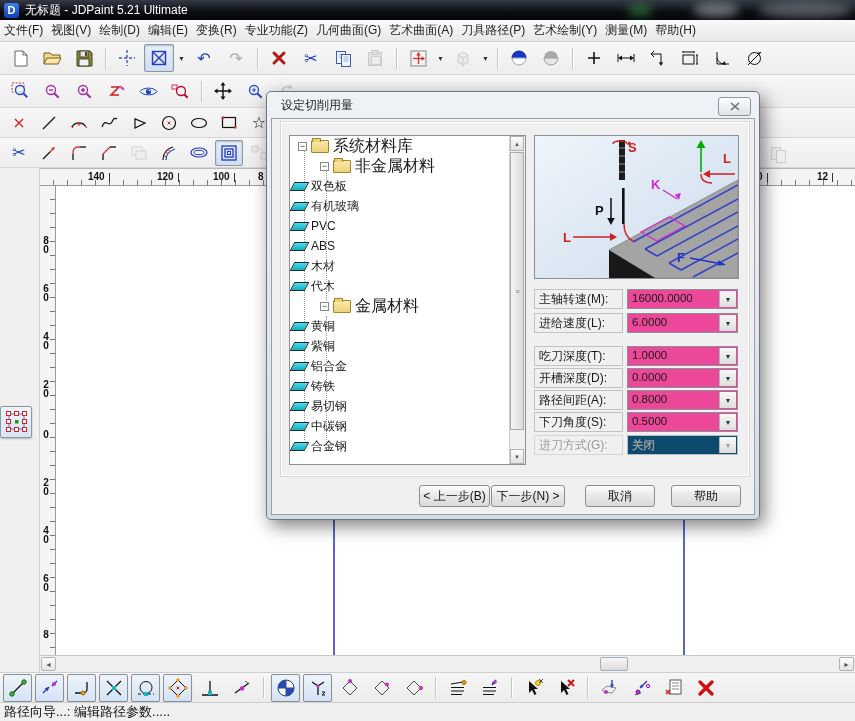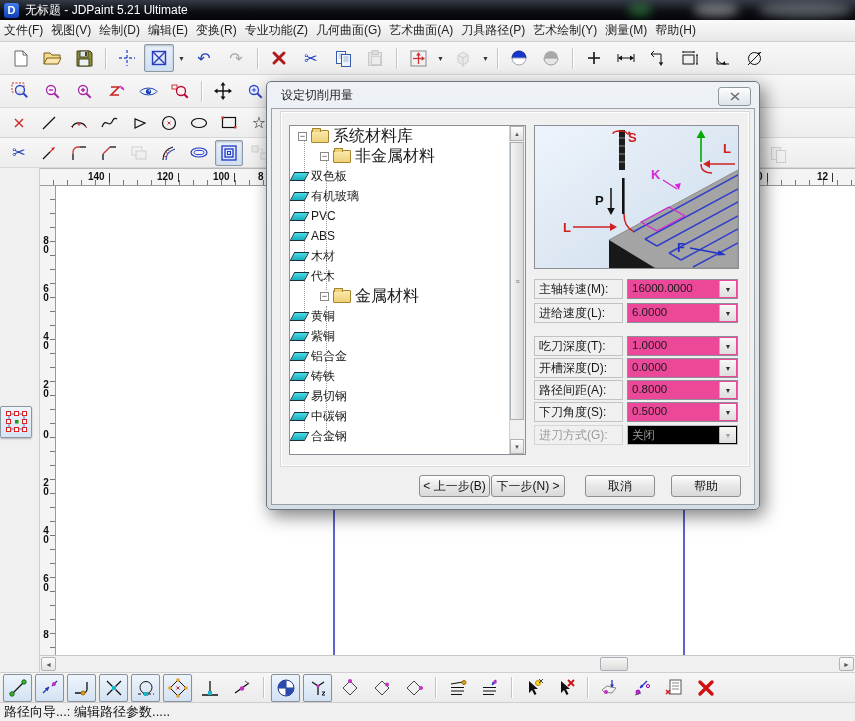--- a/index.html
+++ b/index.html
@@ -76,21 +76,21 @@
     display:flex;align-items:center;padding-left:3px;gap:3px;box-sizing:border-box;}
   .sbtn{width:27px;height:26px;display:flex;align-items:center;justify-content:center;
     border:1px solid transparent;border-radius:2px;flex:none;}
   .sbtn.pressed{border-color:#87919b;background:linear-gradient(#eef4fb,#d3e2f3);
     box-shadow:0 1px 1px rgba(0,0,0,.2);}
   
   #statusbar{position:absolute;left:0;top:702px;width:855px;height:19px;background:#f0f0f0;
     border-top:1px solid #cfcfcf;display:flex;align-items:center;padding-left:4px;
     box-sizing:border-box;font-size:13px;color:#111;}
   
-  #dialog{position:absolute;left:266px;top:81px;width:492px;height:427px;
+  #dialog{position:absolute;left:266px;top:91px;width:492px;height:427px;
     background:linear-gradient(#eef2f6,#d5dde4);border:1px solid #6f767d;border-radius:5px;
     box-shadow:4px 6px 18px rgba(0,0,0,.5);z-index:100;}
   #dlg-title{position:absolute;left:14px;top:5px;font-size:12px;color:#222;}
   #dlg-close{position:absolute;right:8px;top:5px;width:31px;height:17px;
     background:linear-gradient(#fcfdfe,#dde4ea);border:1px solid #8d979e;border-radius:3px;
     display:flex;align-items:center;justify-content:center;}
   #dlg-body{position:absolute;left:4px;right:4px;top:26px;bottom:4px;background:#f0f0f0;
     border:1px solid #98a0a8;box-sizing:border-box;}
   #dlg-group{position:absolute;left:8px;top:2px;width:468px;height:354px;
     border:1px solid #d9d9d9;box-shadow:1px 1px 0 #fff inset, -1px -1px 0 #fff inset;}
@@ -127,21 +127,21 @@
   .plabel{position:absolute;left:0;top:0;width:89px;height:20px;border:1px solid #c2c2c2;
     background:#f0f0f0;box-sizing:border-box;font-size:12px;line-height:18px;padding-left:4px;
     white-space:nowrap;overflow:hidden;}
   .combo{position:absolute;left:93px;top:0;width:111px;height:20px;border:1px solid #8a8f98;
     background:#ec4899;box-sizing:border-box;}
   .cval{position:absolute;left:4px;top:2px;font-size:11.5px;}
   .carrow{position:absolute;right:1px;top:1px;width:16px;height:16px;
     background:linear-gradient(#f7f7f7,#dedede);border-left:1px solid #b0b5bc;
     display:flex;align-items:center;justify-content:center;font-size:7px;color:#333;}
   .prow.off .plabel{color:#9a9a9a;border-color:#d5d5d5;}
-  .prow.off .combo{background:#000000;border-color:#b8bcc4;}
+  .prow.off .combo{background:#0c4a6e;border-color:#b8bcc4;font-weight:bold;}
   .prow.off .cval{color:#9a9a9a;}
   .prow.off .carrow{color:#a0a0a0;}
   
   .dbtn{position:absolute;top:366px;height:22px;background:linear-gradient(#fefefe,#e9e9e9 45%,#d9d9d9);
     border:1px solid #8e8e8e;border-radius:3px;font-size:12px;color:#111;
     display:flex;align-items:center;justify-content:center;box-sizing:border-box;}
   svg{display:block;}
 </style>
 </head>
 <body>

